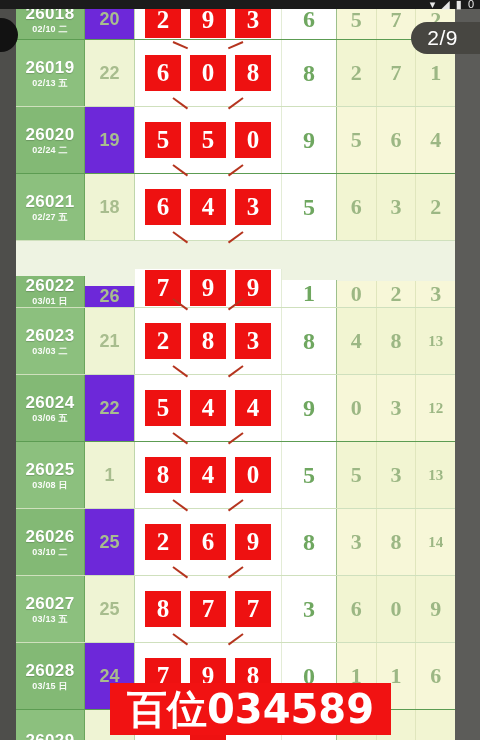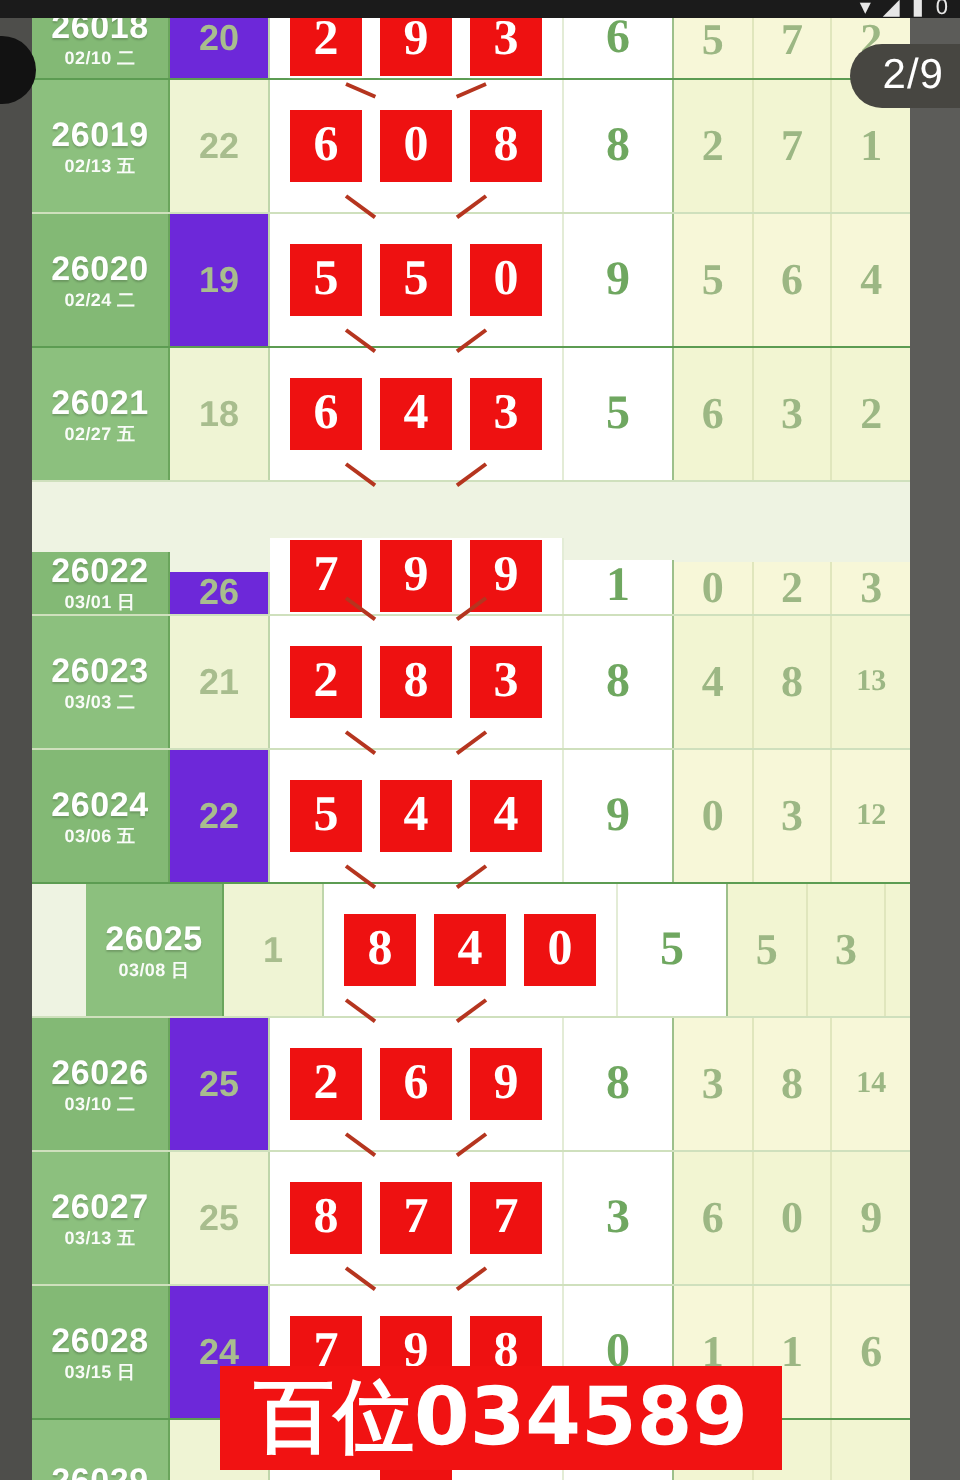--- a/index.html
+++ b/index.html
@@ -32,21 +32,21 @@
   }
   .right-gutter{
     position:absolute;left:455px;top:9px;width:25px;height:731px;background:#5c5c59;z-index:20;
   }
 
   
   .page-badge{
     position:absolute;right:0px;top:22px;z-index:35;
     background:#474641;color:#ffffff;
     border-top-left-radius:22px;border-bottom-left-radius:22px;
-    padding:4px 8px 5px 16px;
+    padding:4px 22px 5px 16px;
     font-size:21px;line-height:23px;letter-spacing:.5px;
     font-family:"Liberation Sans",sans-serif;
   }
 
   
   .table{
     position:absolute;left:16px;top:0px;width:439px;height:740px;
     background:#eef3e2;z-index:10;
   }
   .row{
@@ -294,21 +294,21 @@
             <div class="ball">4</div>
           </div>
         </div>
         <div class="c-extra">9</div>
         <div class="c-tail">
           <div class="tcell">0</div>
           <div class="tcell">3</div>
           <div class="tcell two">12</div>
         </div>
       </div>
-      <div class="row alt" style="height: 67px; padding-left: 27px;">
+      <div class="row alt" style="height: 67px;">
         <div class="c-label">
           <div class="lab-no">26025</div>
           <div class="lab-date">03/08 日</div>
         </div>
         <div class="c-sum">1</div>
         <div class="c-digits">
           <div class="cell">
             <div class="ball">8</div>
           </div>
           <div class="cell">

